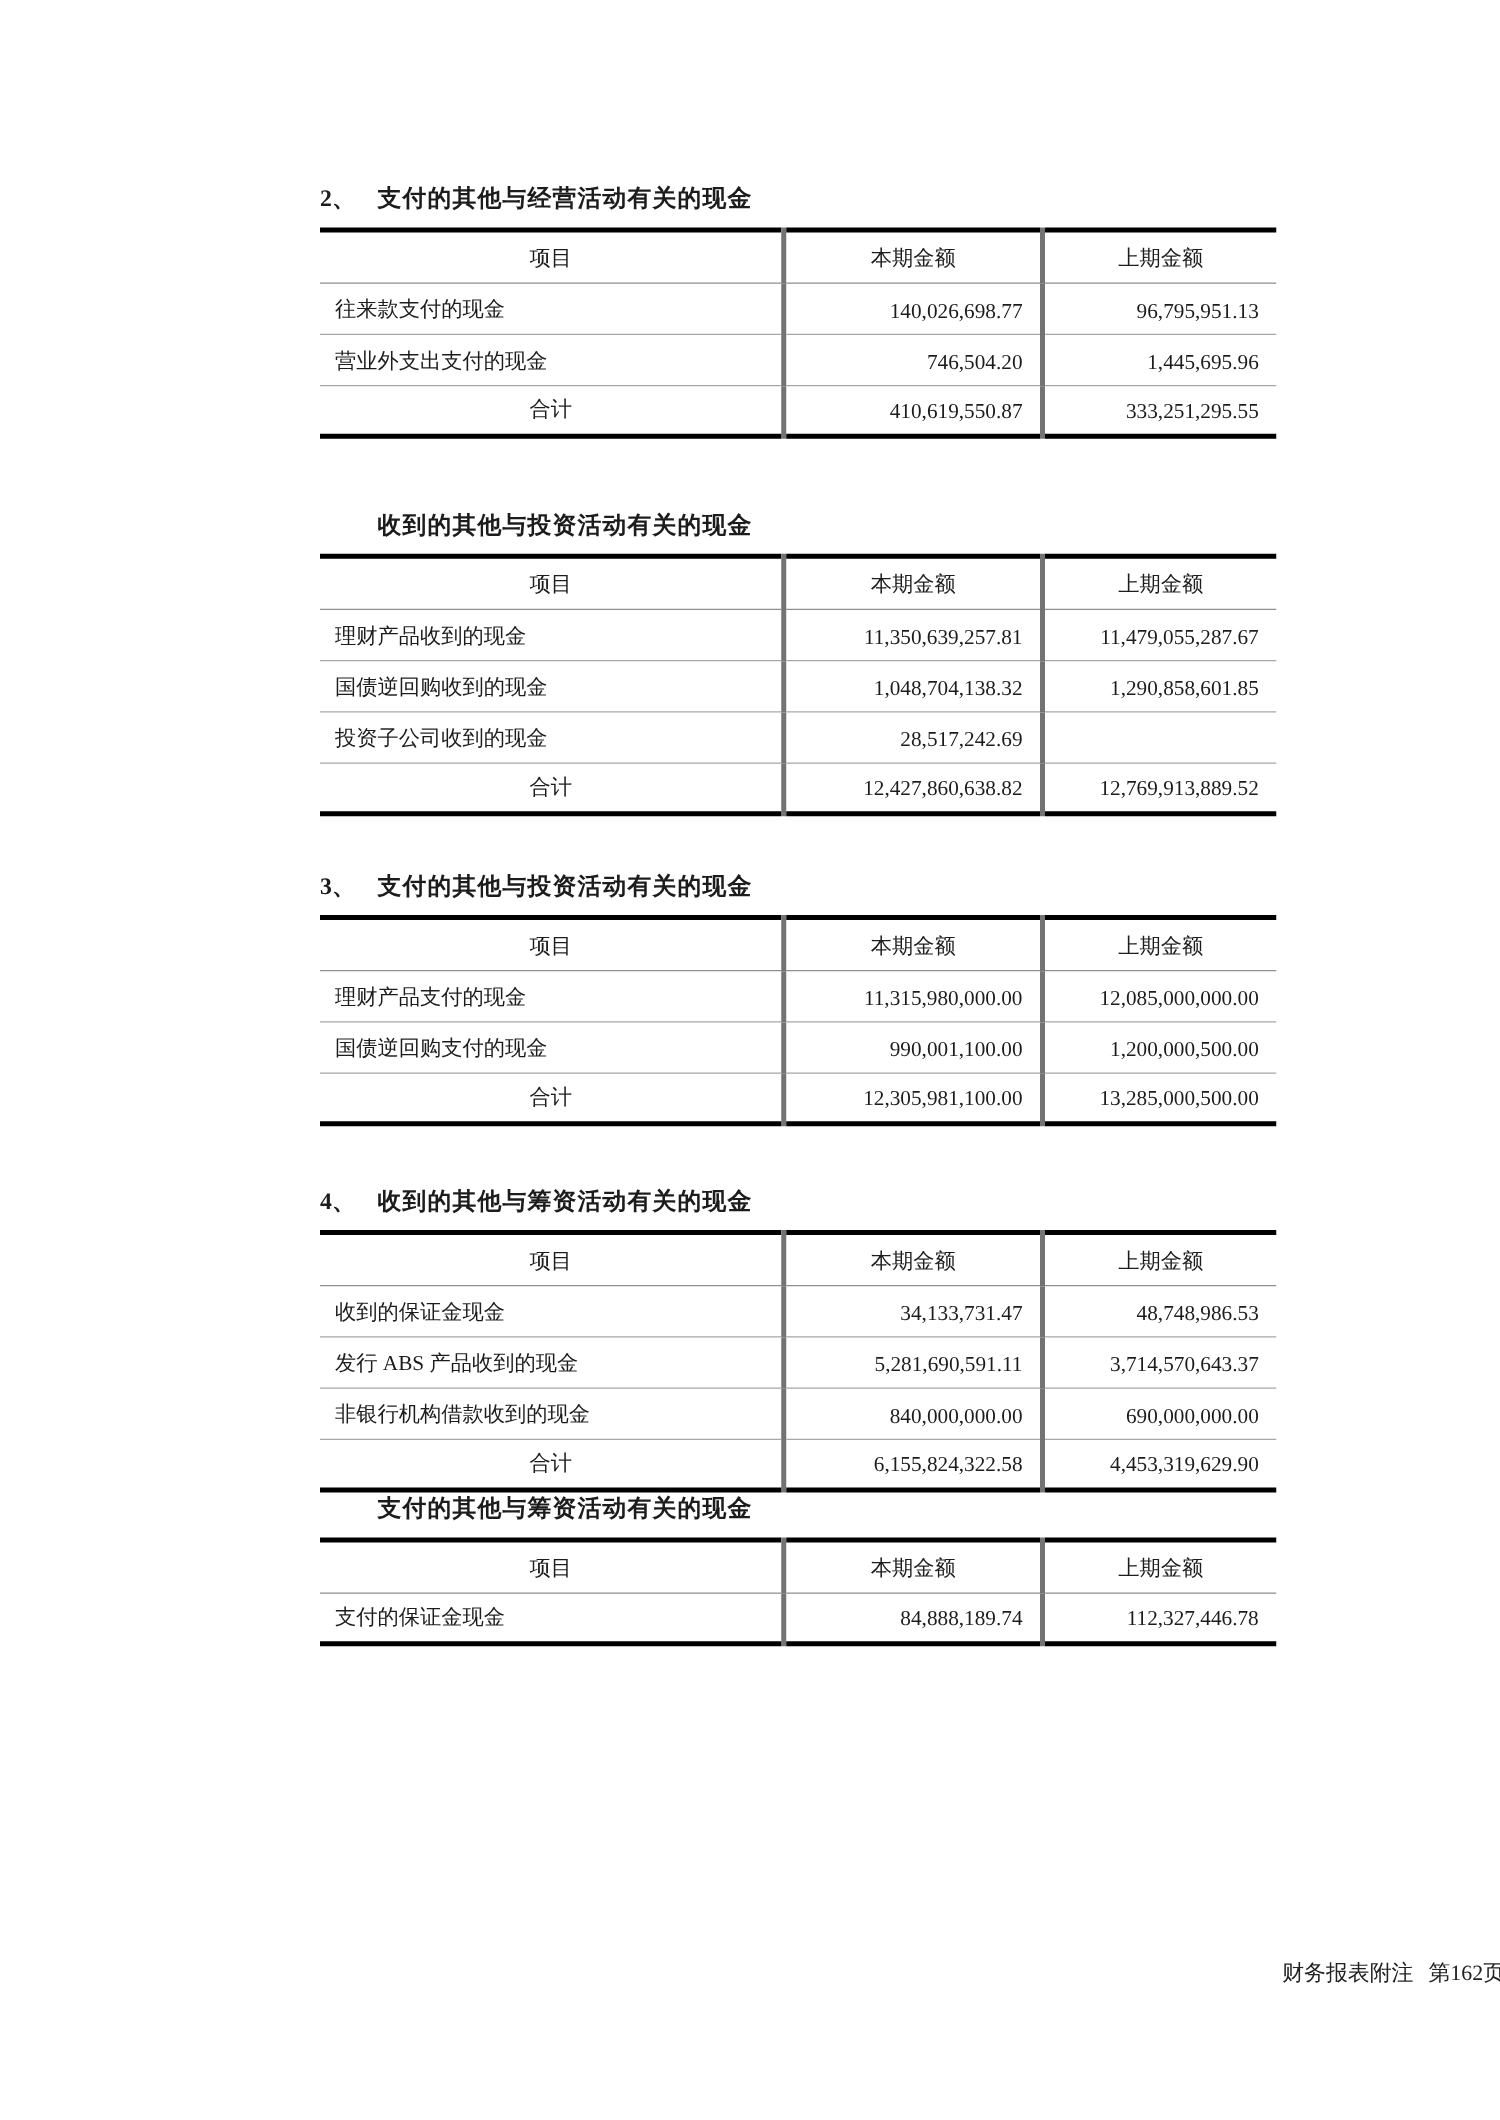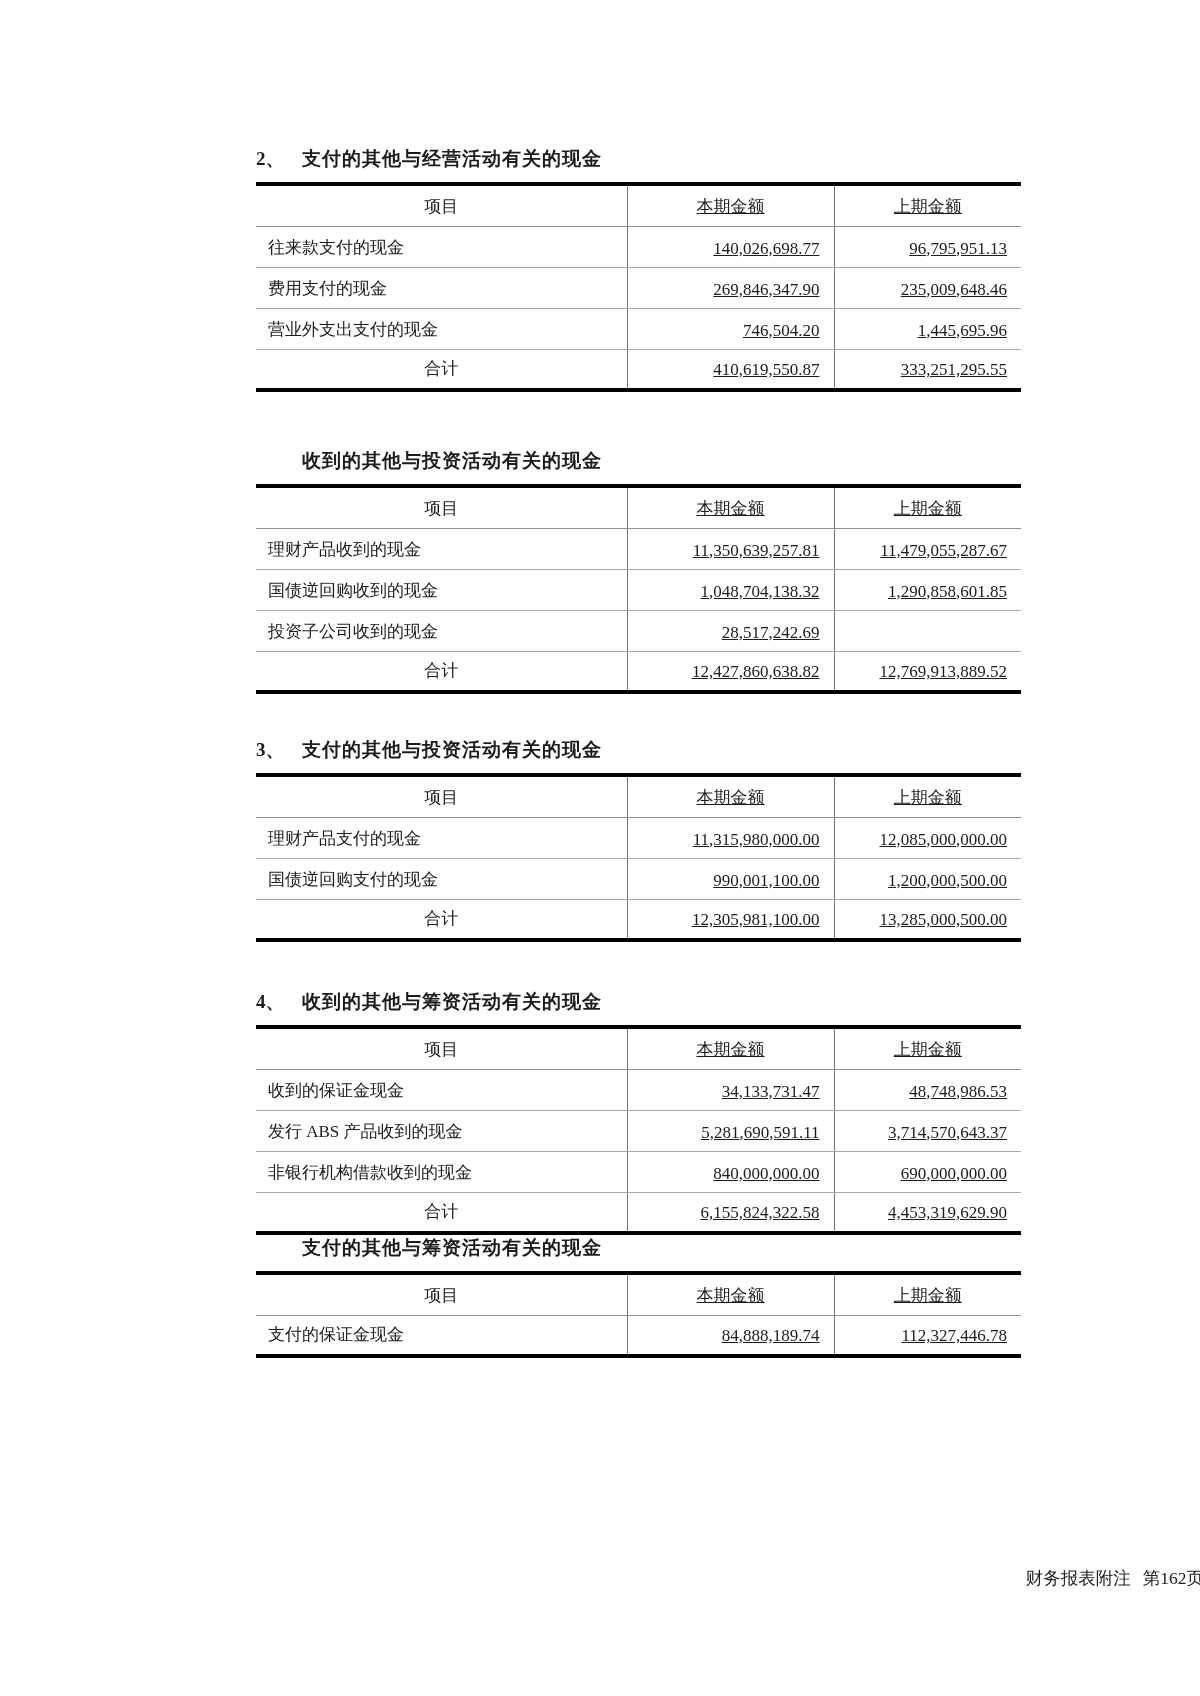--- a/index.html
+++ b/index.html
@@ -53,21 +53,21 @@
     vertical-align: bottom;
     padding: 0 0 8px 0;
     white-space: nowrap;
     overflow: hidden;
   }
   table.fin thead tr { height: 42px; }
   table.fin tbody tr { height: 41px; }
   table.fin thead th { text-align: center; border-bottom: 1px solid #8f8f8f; }
   table.fin tbody td { border-bottom: 1px solid #a8a8a8; }
   table.fin tbody tr:last-child td { border-bottom: none; }
-  table.fin .vline { border-left: 1px solid #737373; text-decoration: underline; }
+  table.fin .vline { border-left: 4px solid #737373; }
   table.fin td.item { text-align: left; padding-left: 12px; }
   table.fin td.item-total { text-align: center; padding-left: 0; }
   table.fin td.num { text-align: right; padding-right: 14px; }
 
   .footer {
     position: absolute;
     top: 1566px; left: 4px;
     width: 1200px;
     text-align: right;
     font-size: 17.5px;
@@ -98,25 +98,20 @@
               <th class="vline">上期金额</th>
             </tr>
           </thead>
           <tbody>
             <tr>
               <td class="item">往来款支付的现金</td>
               <td class="num vline">140,026,698.77</td>
               <td class="num vline">96,795,951.13</td>
             </tr>
             <tr>
-              <td class="item">费用支付的现金</td>
-              <td class="num vline">269,846,347.90</td>
-              <td class="num vline">235,009,648.46</td>
-            </tr>
-            <tr>
               <td class="item">营业外支出支付的现金</td>
               <td class="num vline">746,504.20</td>
               <td class="num vline">1,445,695.96</td>
             </tr>
             <tr>
               <td class="item-total">合计</td>
               <td class="num vline">410,619,550.87</td>
               <td class="num vline">333,251,295.55</td>
             </tr>
           </tbody>

